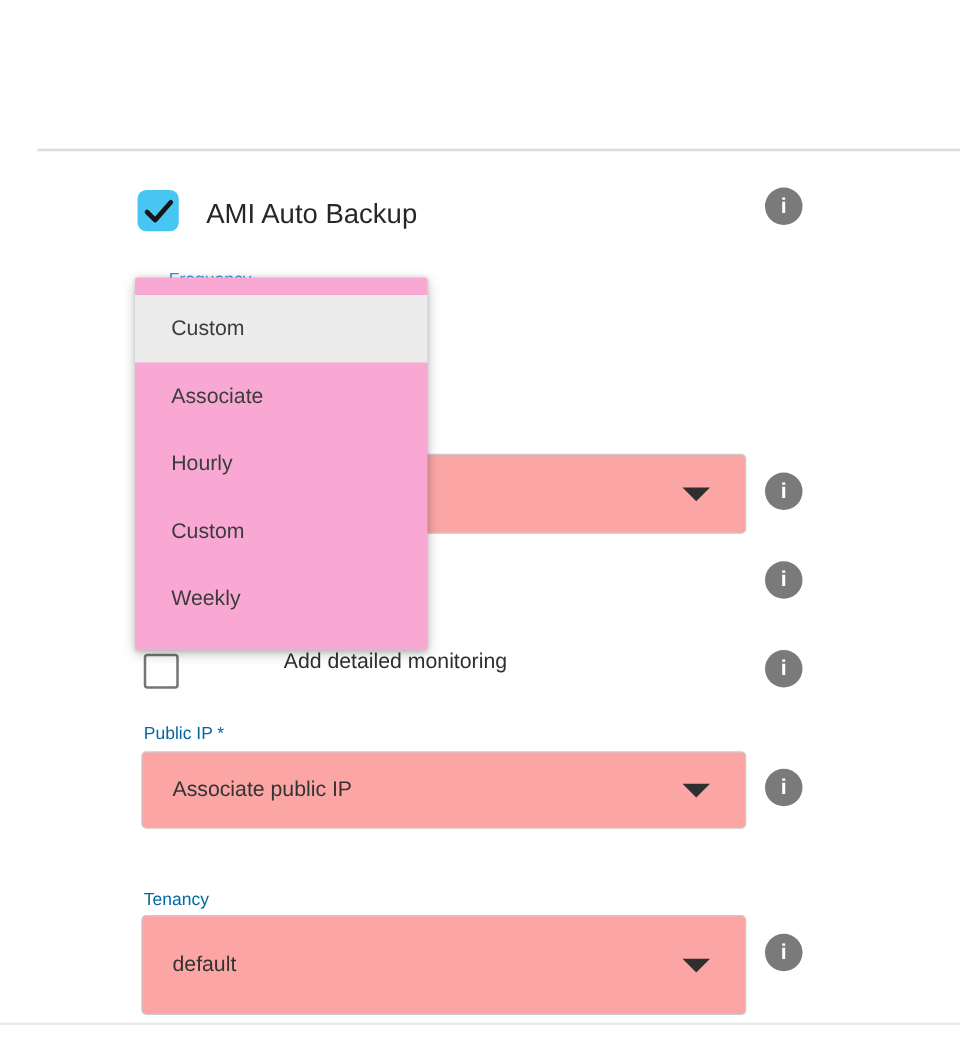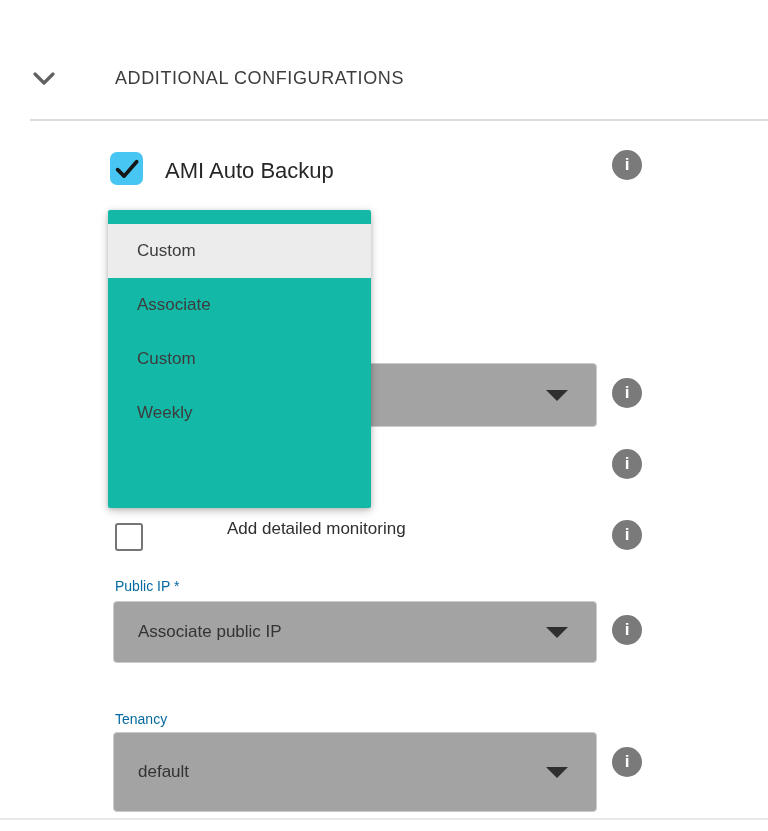--- a/index.html
+++ b/index.html
@@ -49,62 +49,54 @@
 
   
   .field-label { position: absolute; left: 115px; font-size: 14px; color: #0369a1; }
   .frequency-label { left: 135px; top: 215px; color: #2e97e3; z-index: 1; }
   .publicip-label { top: 578px; }
   .tenancy-label { top: 711px; }
 
   
   .select-box {
     position: absolute; left: 113px; width: 484px;
-    background: #a3a3a3; border: 1px solid #cbcbcb; border-radius: 4px; cursor: pointer;
+    background: #fca5a5; border: 1px solid #cbcbcb; border-radius: 4px; cursor: pointer;
   }
   .select-frequency { top: 363px; height: 64px; z-index: 0; }
   .select-publicip { top: 601px; height: 62px; }
   .select-tenancy { top: 732px; height: 80px; }
   .select-value {
     position: absolute; left: 24px; top: 50%; transform: translateY(-50%);
     font-size: 17px; color: #333333;
   }
   .select-arrow {
     position: absolute; right: 28px; top: 50%; margin-top: -5px;
     width: 0; height: 0;
     border-left: 11px solid transparent; border-right: 11px solid transparent;
     border-top: 11px solid #2f2f2f;
   }
 
   
   .dropdown-menu {
-    position: absolute; left: 108px; top: 210px; width: 263px; height: 298px;
-    background: #14b8a6; border-radius: 2px; z-index: 5;
+    position: absolute; left: 108px; top: 222px; width: 234px; height: 298px;
+    background: #f9a8d4; border-radius: 2px; z-index: 5;
     box-shadow: 0 3px 10px rgba(0,0,0,0.22), 0 1px 4px rgba(0,0,0,0.14);
     padding-top: 14px;
   }
   .menu-item {
     height: 54px; display: flex; align-items: center; padding-left: 29px;
     font-size: 17px; color: #3c3c3c; cursor: pointer;
   }
   .menu-item.highlighted { background: #ececec; }
 </style>
 </head>
 <body>
 
 <div class="canvas">
 
-  <div class="section-header">
-    <span class="chevron-icon">
-      <svg width="24" height="18" viewBox="0 0 24 18">
-        <polyline points="3,4 12,13 21,4" fill="none" stroke="#616161" stroke-width="3.2" stroke-linecap="round" stroke-linejoin="round"></polyline>
-      </svg>
-    </span>
-    <span class="section-title">ADDITIONAL CONFIGURATIONS</span>
-  </div>
   <div class="divider-top"></div>
 
   <div class="checkbox-checked">
     <svg width="30" height="30" viewBox="0 0 24 24">
       <path d="M4.5 12.5l5.2 5.2 10-11.5" fill="none" stroke="#161616" stroke-width="3" stroke-linecap="round" stroke-linejoin="round"></path>
     </svg>
   </div>
   <span class="ami-label">AMI Auto Backup</span>
   <div class="info-icon info-ami">
       <span>i</span>
@@ -125,20 +117,21 @@
 
   <div class="checkbox-unchecked"></div>
   <span class="monitoring-label">Add detailed monitoring</span>
   <div class="info-icon info-monitoring">
       <span>i</span>
     </div>
 
   <div class="dropdown-menu">
     <div class="menu-item highlighted">Custom</div>
     <div class="menu-item">Associate</div>
+    <div class="menu-item">Hourly</div>
     <div class="menu-item">Custom</div>
     <div class="menu-item">Weekly</div>
   </div>
 
   <span class="field-label publicip-label">Public IP *</span>
   <div class="select-box select-publicip">
     <span class="select-value">Associate public IP</span>
     <span class="select-arrow"></span>
   </div>
   <div class="info-icon info-publicip">

